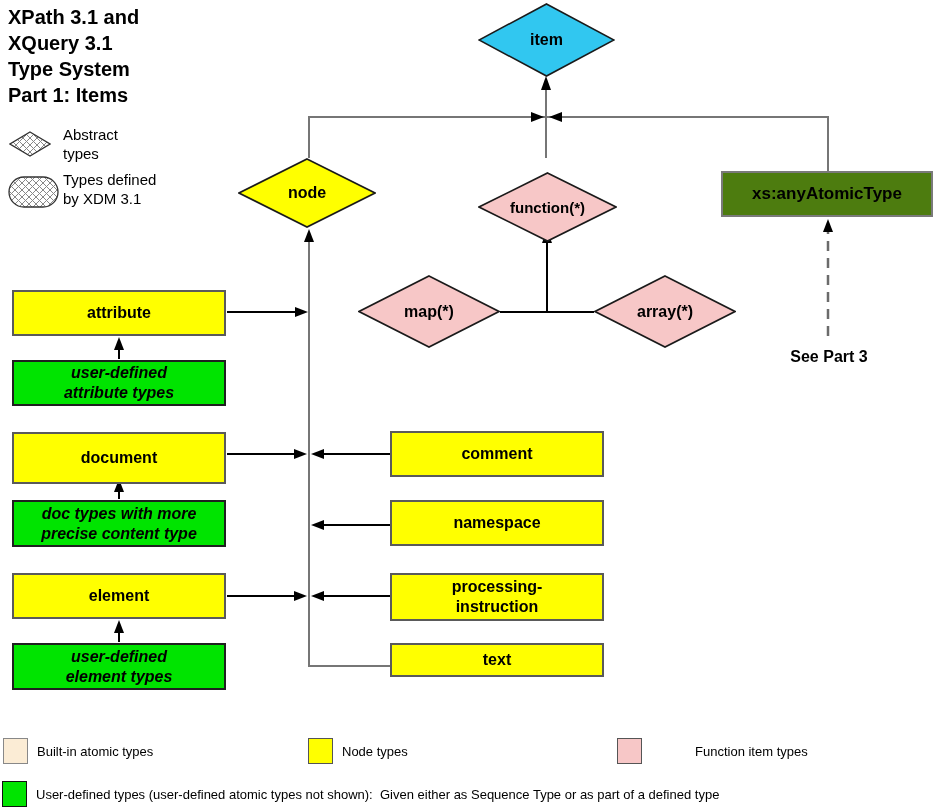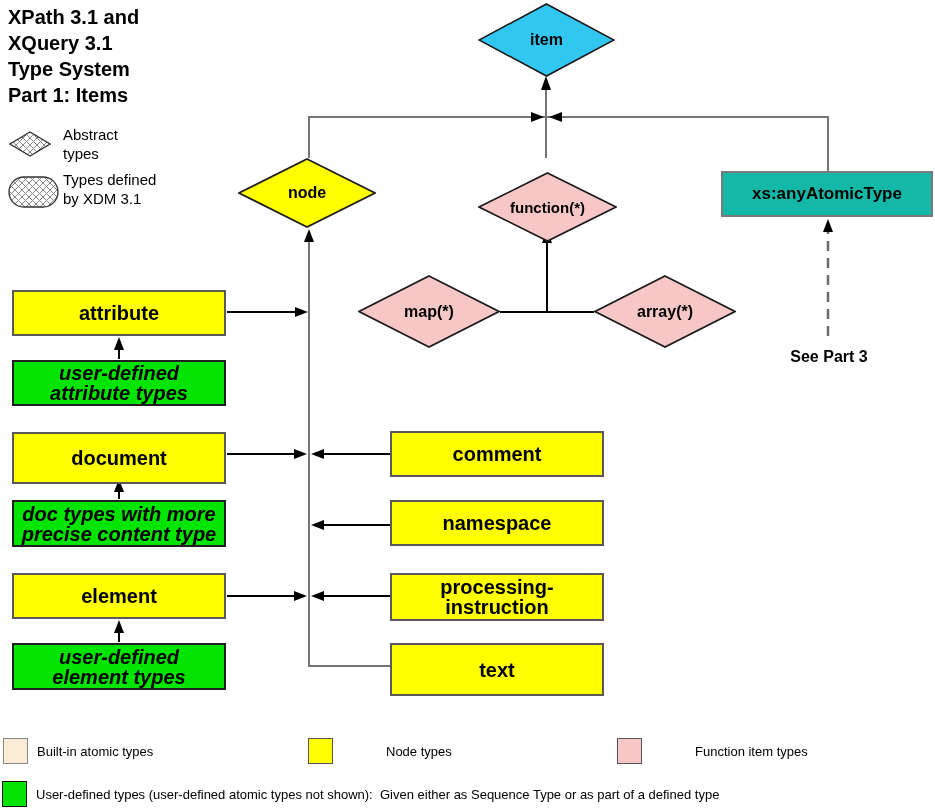--- a/index.html
+++ b/index.html
@@ -7,25 +7,25 @@
     position:relative;width:935px;height:812px;background:#ffffff;
     font-family:"Liberation Sans",sans-serif;color:#000;overflow:hidden;
   }
   .abs{position:absolute;}
   .pre{white-space:pre-line;}
   #title{left:8px;top:4px;width:230px;font-size:20px;font-weight:bold;line-height:26px;}
   .tl-label{font-size:15px;line-height:19px;}
   
   .rbox{
     position:absolute;display:flex;align-items:center;justify-content:center;
-    text-align:center;font-weight:bold;font-size:20px;line-height:20px;box-sizing:border-box;
+    text-align:center;font-weight:bold;font-size:16px;line-height:20px;box-sizing:border-box;
   }
   .ybox{background:#ffff00;border:2px solid #5a5a5a;}
   .gbox{background:#00e400;border:2px solid #1f1f1f;font-style:italic;}
-  .bbox{background:#14b8a6;border:2px solid #7a7a7a;font-size:17px;}
+  .bbox{background:#4d7c0f;border:2px solid #7a7a7a;font-size:17px;}
   
   .diamond{position:absolute;display:flex;align-items:center;justify-content:center;}
   .diamond svg{position:absolute;left:0;top:0;}
   .diamond .dlabel{position:relative;font-weight:bold;font-size:16px;}
   
   .leg-item{position:absolute;display:flex;align-items:center;font-size:13px;}
   .swatch{width:25px;height:26px;box-sizing:border-box;border:1px solid #555;margin-right:9px;flex:0 0 auto;}
   #see-part3{left:768px;top:348px;width:122px;text-align:center;font-weight:bold;font-size:16px;}
   .keepspace{white-space:pre-wrap;}
 </style>
@@ -156,29 +156,29 @@
 precise content type</div>
 
   <div class="rbox ybox" style="left:12px;top:573px;width:214px;height:46px;">element</div>
   <div class="rbox gbox pre" style="left:12px;top:643px;width:214px;height:47px;">user-defined
 element types</div>
 
   <div class="rbox ybox" style="left:390px;top:431px;width:214px;height:46px;">comment</div>
   <div class="rbox ybox" style="left:390px;top:500px;width:214px;height:46px;">namespace</div>
   <div class="rbox ybox pre" style="left:390px;top:573px;width:214px;height:48px;">processing-
 instruction</div>
-  <div class="rbox ybox" style="left:390px;top:643px;width:214px;height:53px;">text</div>
+  <div class="rbox ybox" style="left:390px;top:643px;width:214px;height:34px;">text</div>
 
   <div id="see-part3" class="abs">See Part 3</div>
 
   <div class="leg-item" style="left:3px;top:738px;">
     <span class="swatch" style="background:#fbecd5;border-color:#888;"></span>
     <span>Built-in atomic types</span>
   </div>
-  <div class="leg-item" style="left:308px;top:738px;gap:44px;">
+  <div class="leg-item" style="left:308px;top:738px;">
     <span class="swatch" style="background:#ffff00;"></span>
     <span>Node types</span>
   </div>
   <div class="leg-item" style="left:617px;top:738px;gap:44px;">
     <span class="swatch" style="background:#f7c7c7;"></span>
     <span>Function item types</span>
   </div>
   <div class="leg-item" style="left:2px;top:781px;justify-content:center;">
     <span class="swatch" style="background:#00e400;border-color:#111;"></span>
     <span class="keepspace">User-defined types (user-defined atomic types not shown):  Given either as Sequence Type or as part of a defined type</span>

